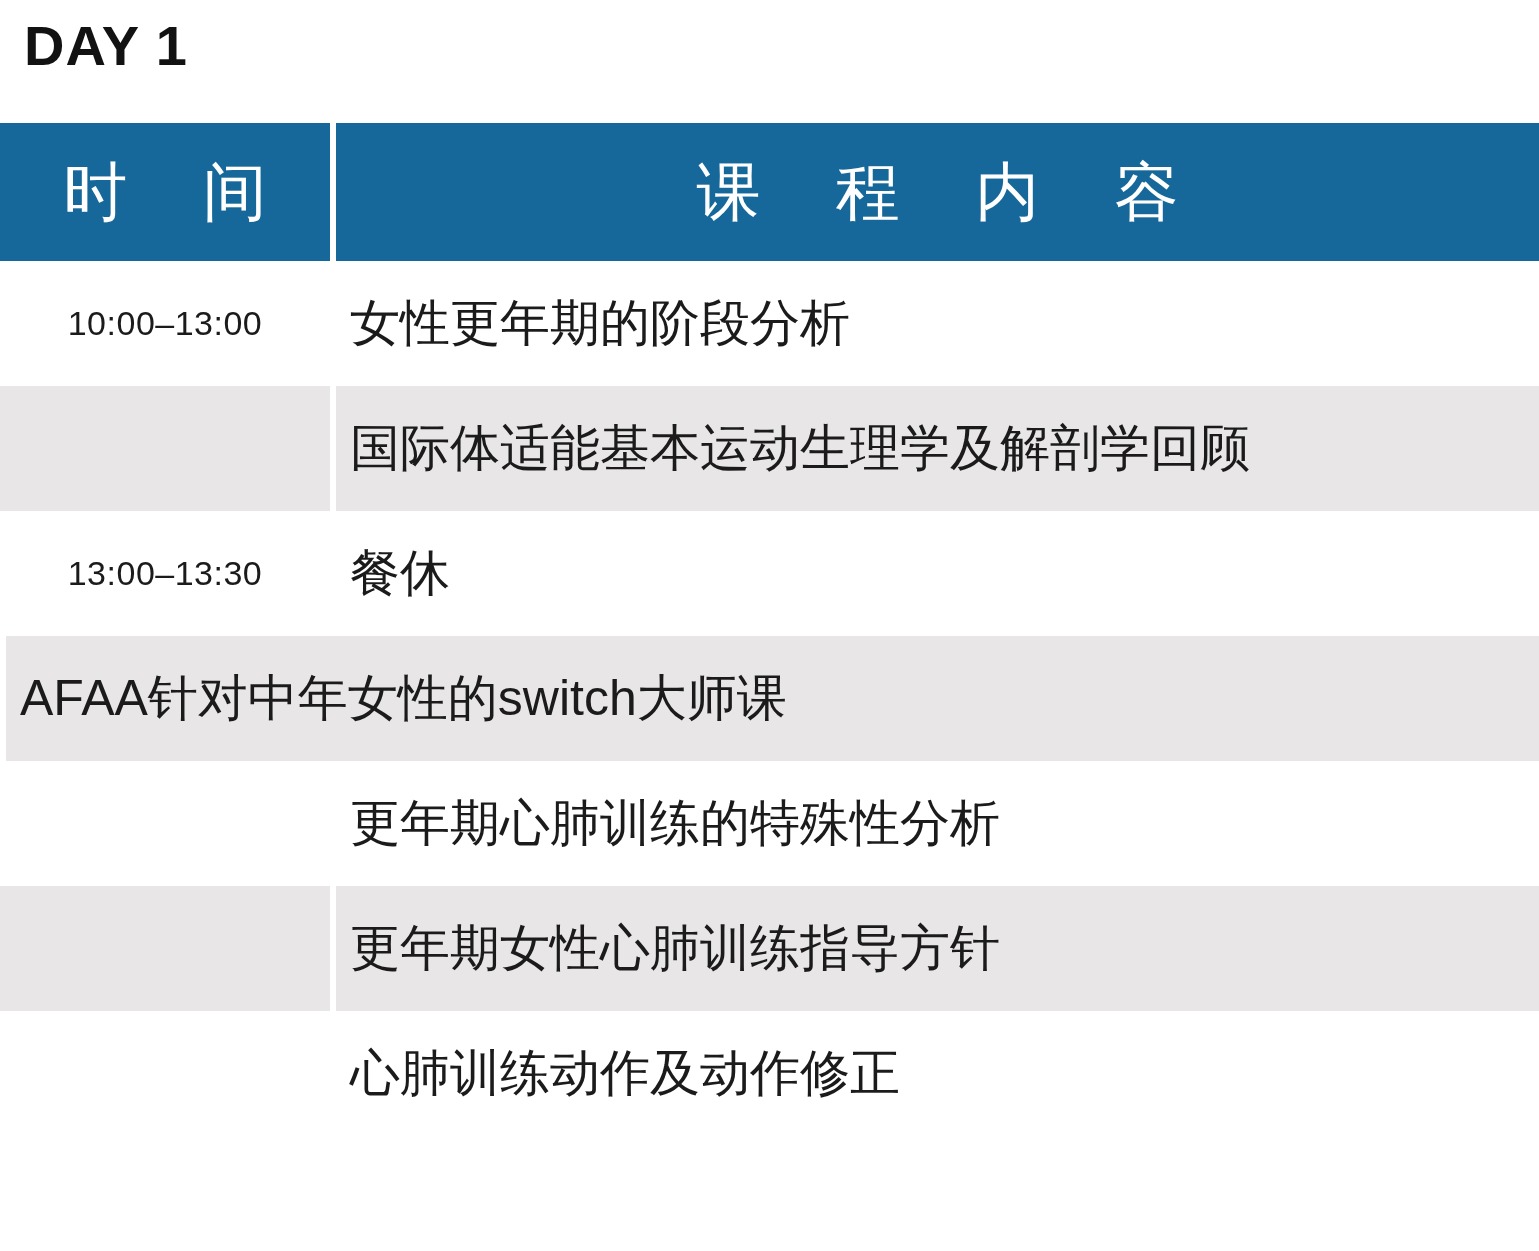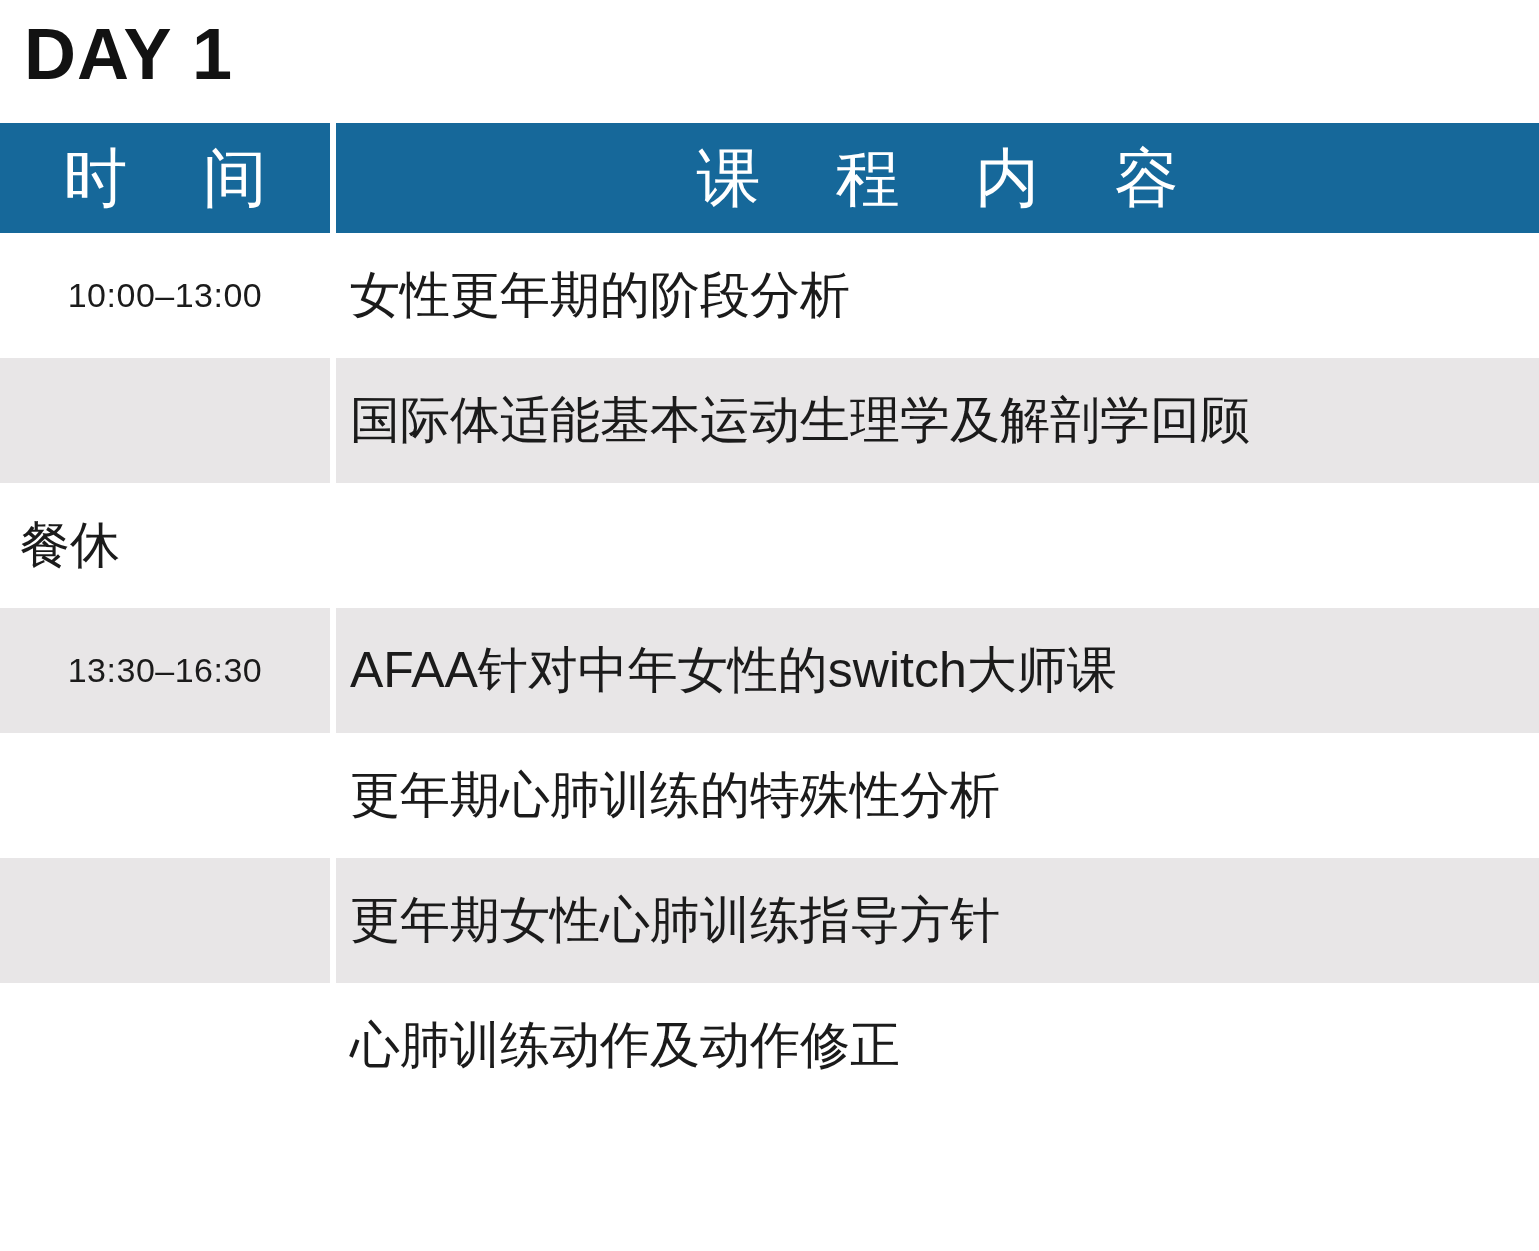--- a/index.html
+++ b/index.html
@@ -13,21 +13,21 @@
     width: 1539px;
     height: 1251px;
     overflow: hidden;
     background: #ffffff;
     color: var(--text-color, #1b1b1b);
   }
   .title {
     height: 123px;
     box-sizing: border-box;
     padding: 18px 0 0 24px;
-    font-size: 72px;
+    font-size: 56px;
     font-weight: 700;
     letter-spacing: 1px;
     color: #121212;
     line-height: 1.0;
   }
   .table {
     width: 1539px;
   }
   .row {
     display: flex;
@@ -50,21 +50,21 @@
     flex: none;
     background: #ffffff;
   }
   .content-cell {
     flex: 1;
     justify-content: flex-start;
     padding-left: 14px;
     font-size: 50px;
   }
   .header-row {
-    height: 110px;
+    height: 138px;
   }
   .header-row .cell {
     background: var(--header-bg, #16689A);
     color: var(--header-text, #ffffff);
     font-size: 64px;
     font-weight: 400;
     justify-content: center;
     letter-spacing: 0.45em;
     padding-left: 0.45em; 
   }
@@ -98,25 +98,25 @@
         <div class="cell time-cell">10:00–13:00</div>
         <div class="col-gap"></div>
         <div class="cell content-cell">女性更年期的阶段分析</div>
       </div>
       <div class="row body-row">
         <div class="cell time-cell"></div>
         <div class="col-gap"></div>
         <div class="cell content-cell">国际体适能基本运动生理学及解剖学回顾</div>
       </div>
       <div class="row body-row">
+        <div class="cell time-cell">13:00–13:30</div>
         <div class="col-gap"></div>
         <div class="cell content-cell">餐休</div>
       </div>
       <div class="row body-row">
-        <div class="cell time-cell">13:30–16:30</div>
         <div class="col-gap"></div>
         <div class="cell content-cell">AFAA针对中年女性的switch大师课</div>
       </div>
       <div class="row body-row">
         <div class="cell time-cell"></div>
         <div class="col-gap"></div>
         <div class="cell content-cell">更年期心肺训练的特殊性分析</div>
       </div>
       <div class="row body-row">
         <div class="cell time-cell"></div>

